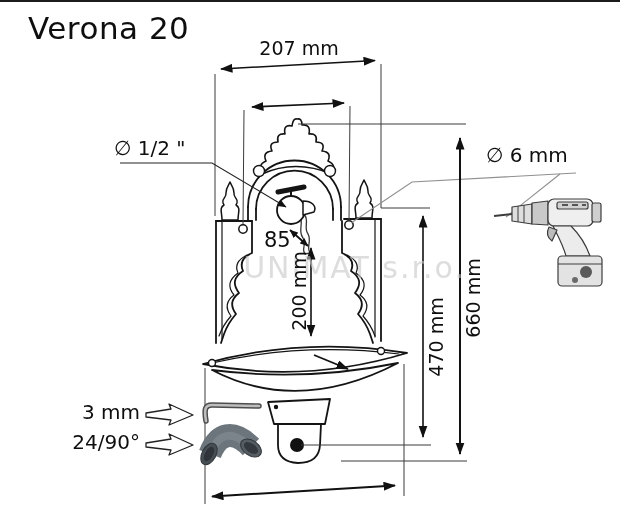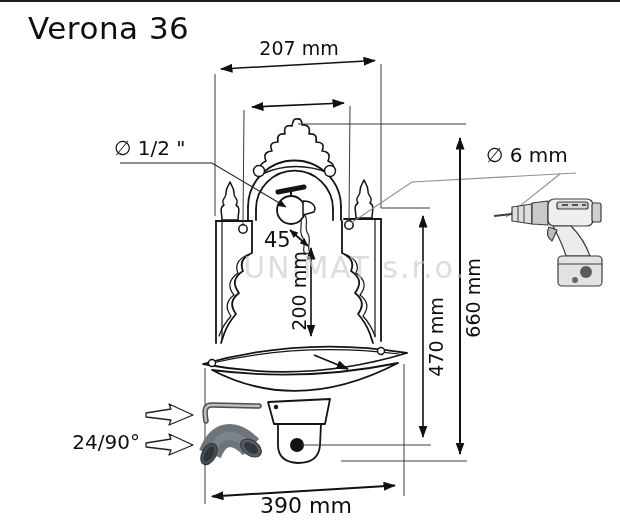--- a/index.html
+++ b/index.html
@@ -160,36 +160,36 @@
     </g>
 
     <g fill="#fff" stroke="#222" stroke-width="1.3" stroke-linejoin="round">
       <path d="M146,411 L171,407 L169,402 L193,413 L169,423 L171,418 L146,415 Z"></path>
       <path d="M146,441 L171,437 L169,432 L193,443 L169,453 L171,448 L146,445 Z"></path>
     </g>
   </svg>
 
   <div class="lbl wm" style="left:156px;top:250px;width:310px;text-align:right;">UNIMAT s.r.o.</div>
 
-  <div class="lbl title" style="left:28px;top:10px;">Verona 36</div>
+  <div class="lbl title" style="left:28px;top:10px;">Verona 20</div>
 
   <div class="lbl dim c" style="left:253px;top:37px;width:92px;">207 mm</div>
 
 
   <div class="lbl dim20" style="left:114px;top:136px;">∅ 1/2 "</div>
 
   <div class="lbl dim20" style="left:486px;top:143px;">∅ 6 mm</div>
 
-  <div class="lbl dim21" style="left:264px;top:227px;">45</div>
+  <div class="lbl dim21" style="left:264px;top:227px;">85</div>
 
   <div class="lbl dim rot" style="left:300px;top:289px;">200 mm</div>
 
 
   <div class="lbl dim rot" style="left:437px;top:335px;">470 mm</div>
 
   <div class="lbl dim rot" style="left:474px;top:296px;">660 mm</div>
 
-  <div class="lbl dim22 c" style="left:256px;top:492px;width:100px;">390 mm</div>
 
+  <div class="lbl dim20 r" style="left:58px;top:400px;width:82px;">3 mm</div>
 
   <div class="lbl dim20 r" style="left:48px;top:430px;width:92px;">24/90°</div>
 
 </div>
 
 </body></html>

